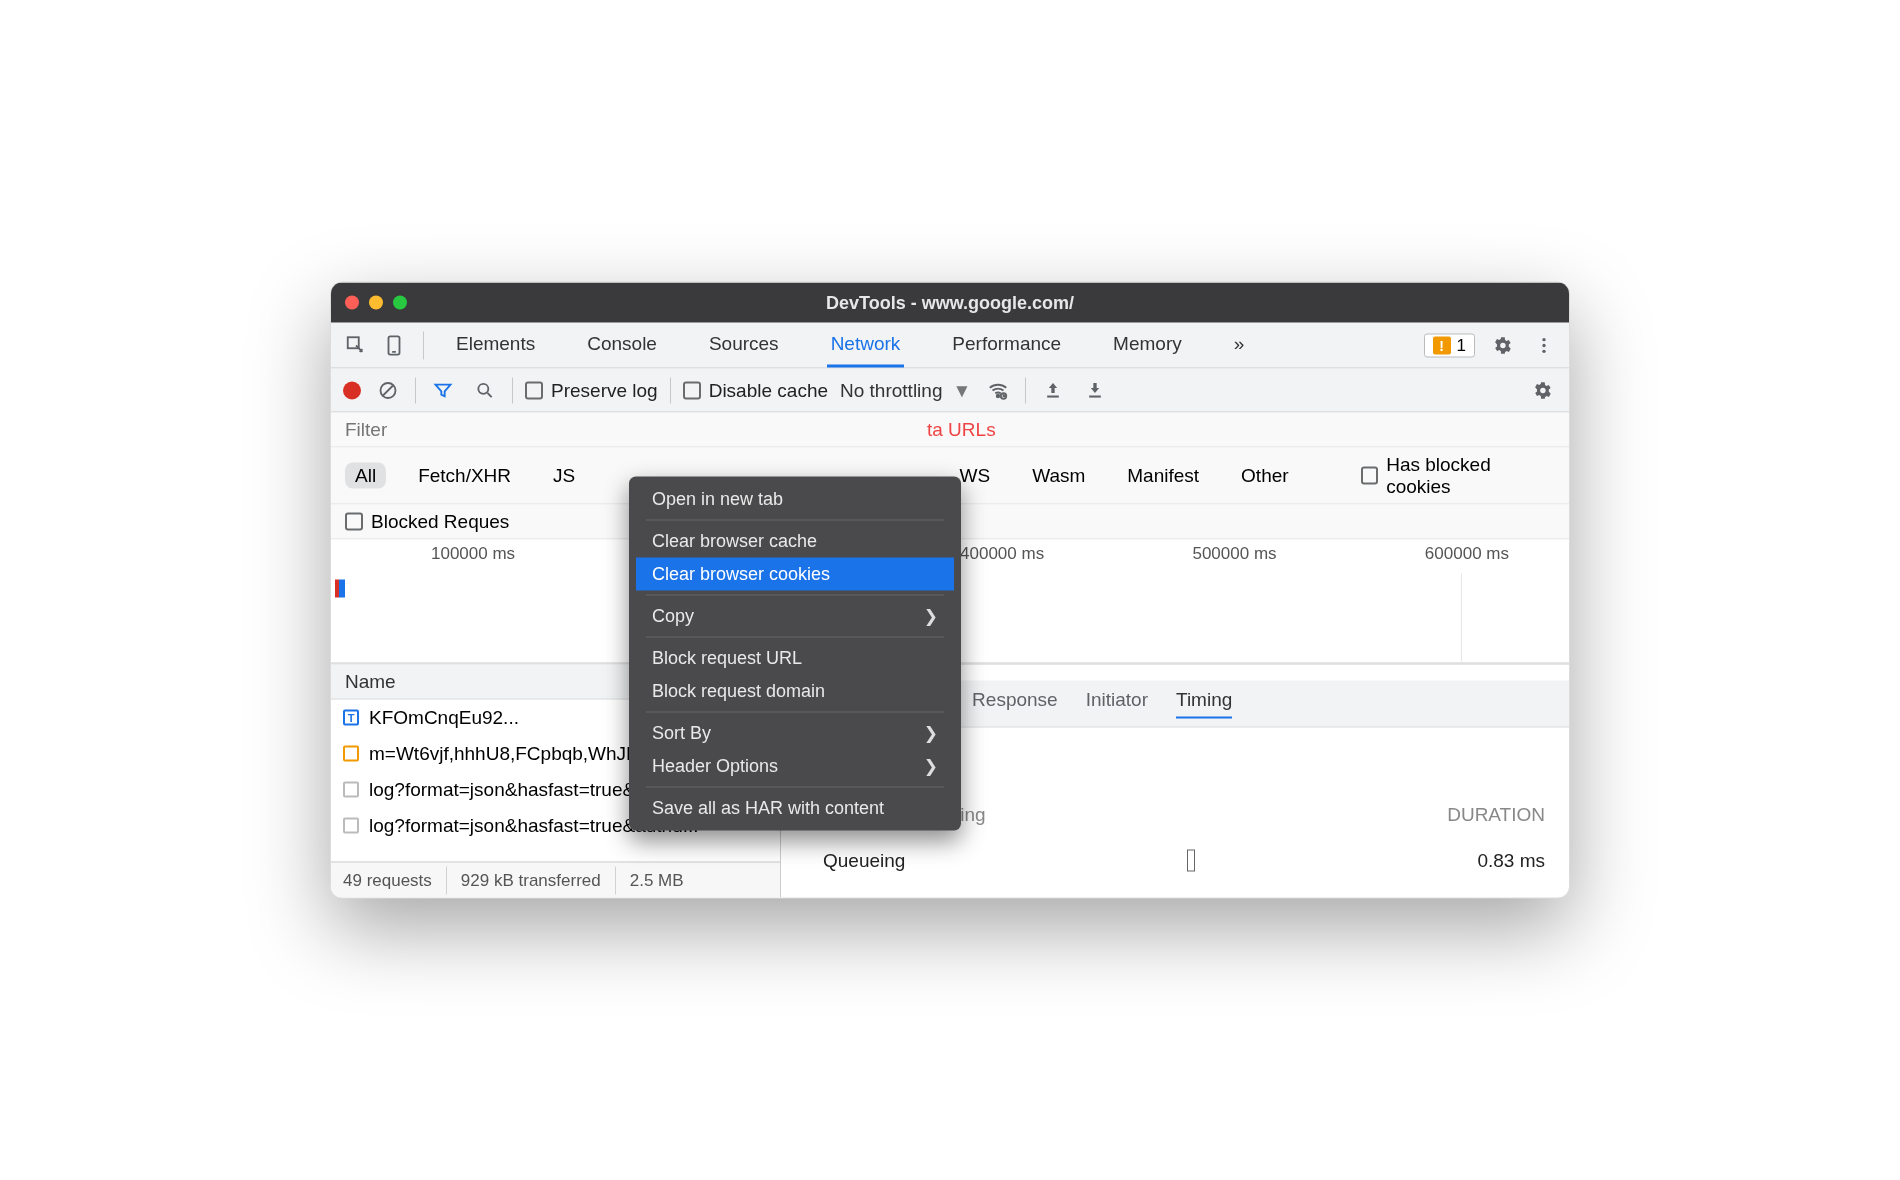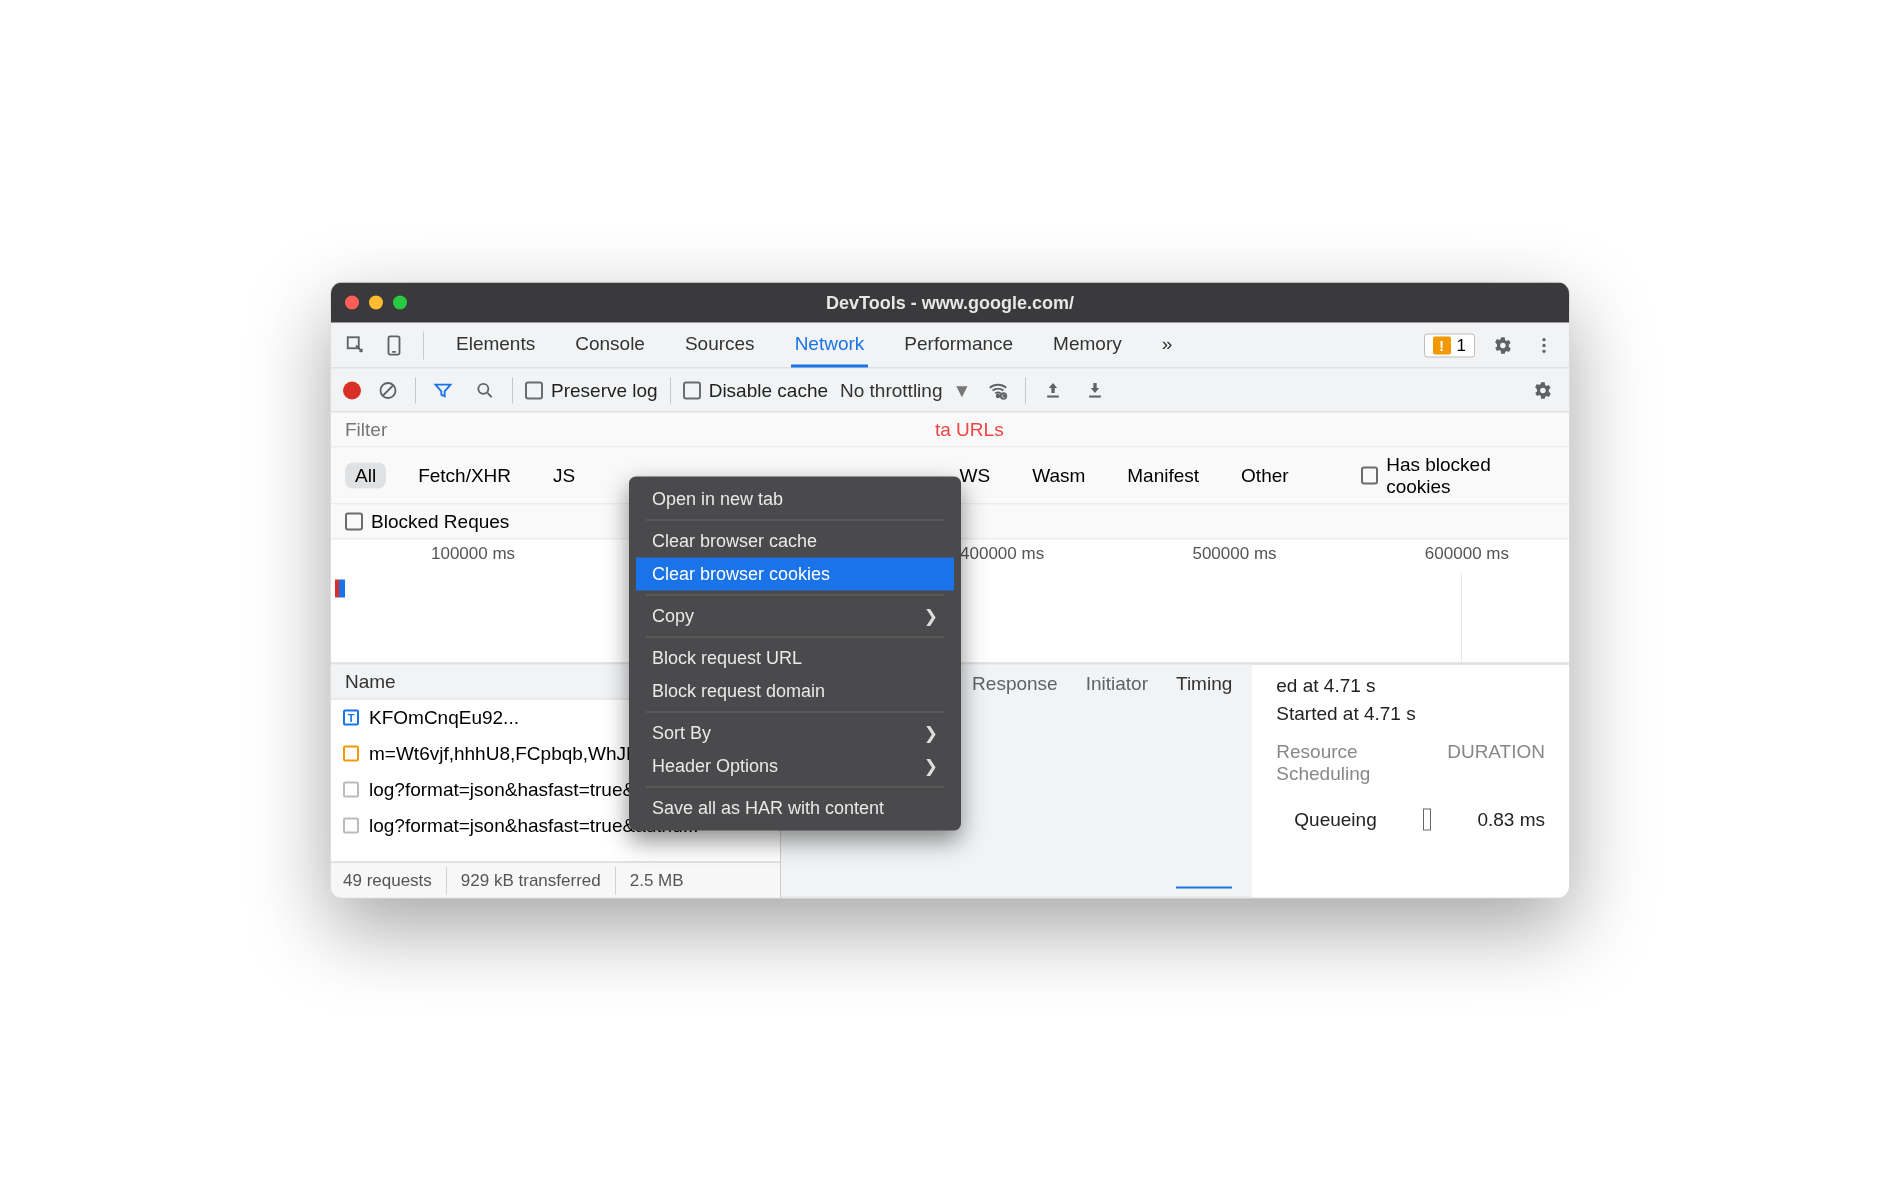--- a/index.html
+++ b/index.html
@@ -40,21 +40,21 @@
   .tabrow {
     display: flex; align-items: center; height: 46px;
     border-bottom: 1px solid #ccc;
     padding: 0 10px; gap: 8px;
     background: #f1f3f4;
   }
   .tabrow .iconbtn, .toolbar .iconbtn {
     width: 30px; height: 30px; display: inline-flex; align-items: center; justify-content: center;
     color: #5f6368; border-radius: 4px;
   }
-  .tabs { display: flex; gap: 32px; margin-left: 14px; font-size: 19px; color:#333;align-items:flex-end; }
+  .tabs { display: flex; gap: 44px; margin-left: 14px; font-size: 19px; color:#333;align-items:flex-end; }
   .tab { padding: 10px 4px; border-bottom: 3px solid transparent; cursor: default; }
   .tab.active { color:#1a73e8; border-bottom-color:#1a73e8; }
   .tabrow-right { margin-left: auto; display:flex; gap:12px; align-items:center; }
   .warn-badge {
     display:inline-flex; align-items:center; gap:6px;
     background:#fff; border:1px solid #bbb; border-radius:3px; padding:1px 8px;
     font-size:17px;
   }
   .warn-badge .wsq { width:18px;height:18px;background:#f29900;border-radius:2px;display:flex;align-items:center;justify-content:center;color:#fff;font-weight:700;font-size:14px; }
   
@@ -63,21 +63,21 @@
     border-bottom:1px solid #ccc; background:#f1f3f4; font-size:19px; color:#222;
   }
   .toolbar .rec { width:18px;height:18px;border-radius:50%;background:#d93025; }
   .toolbar .sep { width:1px; height:26px; background:#c5c7c9; }
   .chk { width:18px;height:18px;border:2px solid #6a6c6e;border-radius:3px;display:inline-block;margin-right:8px;vertical-align:-3px; }
   .throttle { display:flex;align-items:center;gap:10px;color:#333; }
   .toolbar .gear-right{ margin-left:auto; }
   .funnel { width:20px;height:20px; }
   
   .filterrow {
-    display:flex;align-items:center; padding:6px 14px; gap:30px; border-bottom:1px solid #e0e0e0;
+    display:flex;align-items:center; padding:6px 14px; gap:22px; border-bottom:1px solid #e0e0e0;
     font-size:19px; color:#222; background:#f9f9f9;
   }
   
   .typerow { display:flex;align-items:center;gap:22px;padding:6px 14px;border-bottom:1px solid #e0e0e0;font-size:19px;background:#f9f9f9; }
   .chip { padding:2px 10px; border-radius:8px; }
   .chip.active { background:#e0e1e3; }
   .hasblocked { margin-left:40px; display:flex; align-items:center; }
   
   .blockedrow { display:flex;align-items:center;gap:14px;padding:6px 14px;border-bottom:1px solid #e0e0e0;font-size:19px;background:#f9f9f9; }
   
@@ -94,21 +94,21 @@
   .leftpane .head { padding:6px 14px; color:#333; font-size:19px; border-bottom:1px solid #ddd; background:#f1f3f4; }
   .list { flex:1; overflow:hidden; }
   .row { display:flex; align-items:center; gap:10px; height:36px; padding:0 12px; font-size:19px; white-space:nowrap; overflow:hidden; text-overflow:ellipsis; }
   .row.sel { background:#1a73e8; color:#fff; }
   .row .ric { width:16px;height:16px;border:2px solid #bbb;border-radius:2px;flex:0 0 auto; }
   .row.font .ric { border-color:#1a73e8;color:#1a73e8; display:flex;align-items:center;justify-content:center;font-size:11px;font-weight:600; }
   .row.script .ric { border-color:#f29900; }
   .row.sel .ric { border-color:#fff; }
   .footer { height:36px; border-top:1px solid #ccc; display:flex; align-items:center; font-size:17px; color:#555; background:#f7f7f7; }
   .footer .fsep { width:1px;height:28px;background:#d2d2d2;margin:0 14px; }
-  .rightpane { flex:1; display:flex;position:relative;justify-content:center; }
+  .rightpane { flex:1; display:flex;flex-direction:column; position:relative;justify-content:center; }
   .rtabs { display:flex; gap:28px; padding:8px 20px; border-bottom:1px solid #ddd; font-size:19px; color:#5f6368; background:#f1f3f4; }
   .rtab.active { color:#333; border-bottom:2px solid #1a73e8; padding-bottom:6px; }
   .rightpane .body { padding:10px 24px; font-size:19px; color:#222; }
   .body .hrow { display:flex; justify-content:space-between; color:#888; margin-top:16px; }
   .body .qrow { display:flex; justify-content:space-between; margin-top:24px; }
   .qbar { width:8px;height:22px;border:1px solid #666; }
   
   .ctxmenu {
     position:absolute; left:298px; top:194px; width:332px;
     background:#4a4a4c; color:#e9e9e9; border-radius:7px; padding:6px 7px;

